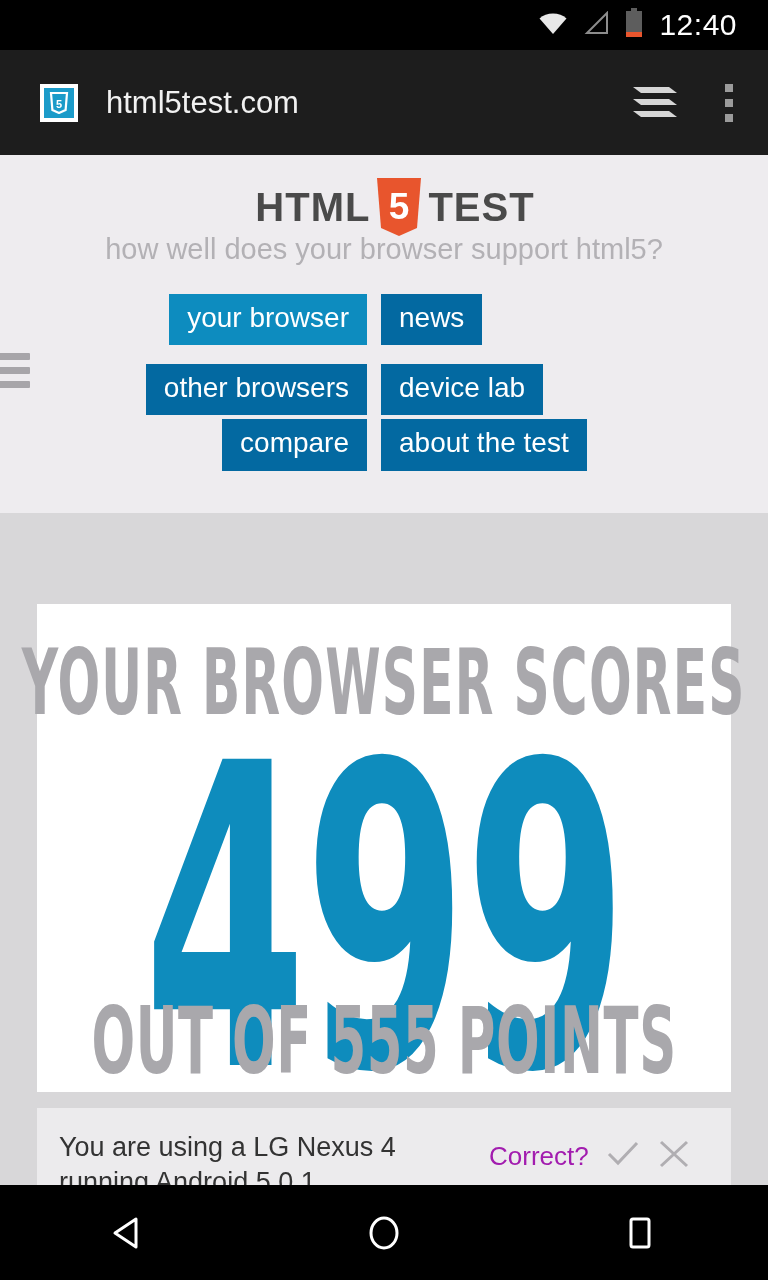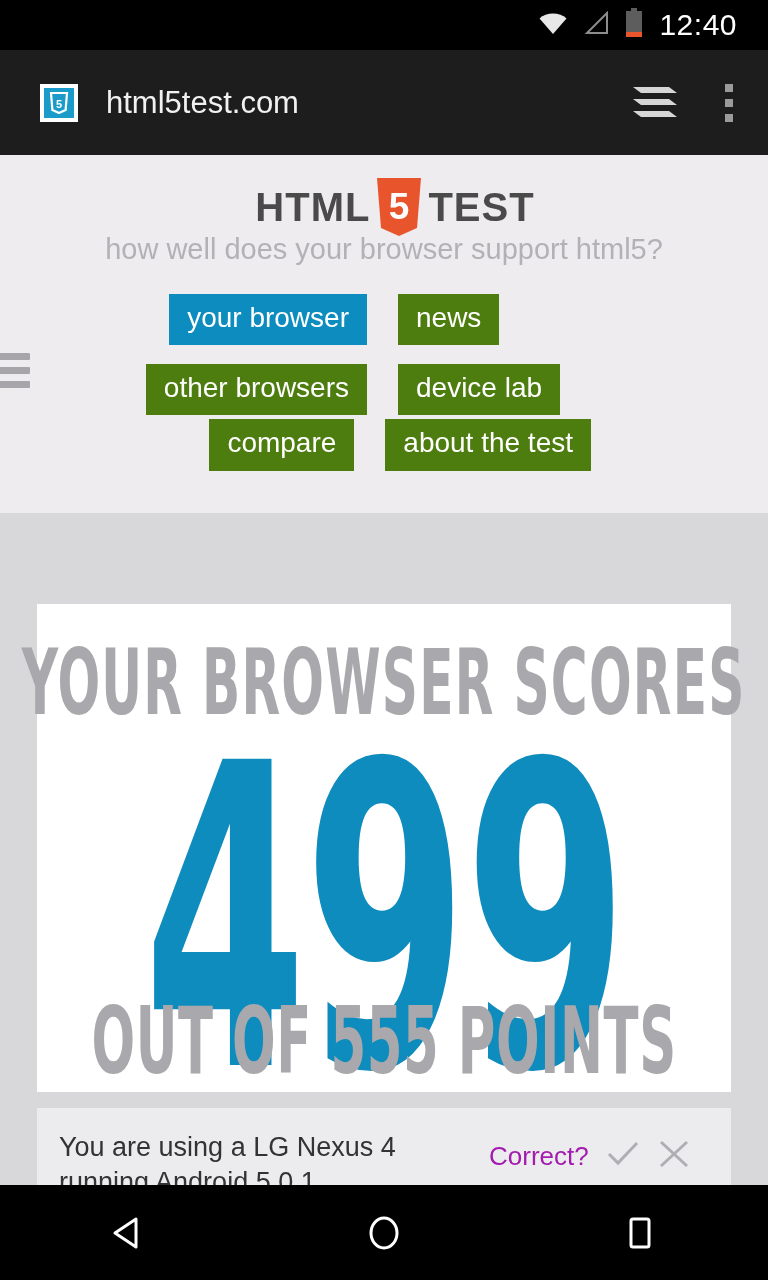--- a/index.html
+++ b/index.html
@@ -78,25 +78,25 @@
   .h5shield svg { display:block; }
   .tagline {
     text-align:center; color:#b3b1b5; font-size:29px; margin-top:8px;
     font-weight:400;
   }
 
   
   .nav {
     margin-top:28px; display:flex; flex-direction:column; align-items:center;
   }
-  .nav-row { display:flex; width:414px;gap:17px; }
+  .nav-row { display:flex; width:414px; }
   .nav-row .col-l { width:190px; display:flex; justify-content:flex-end; }
   .nav-row .col-r { width:224px; display:flex; justify-content:flex-start; padding-left:14px; }
   .navbtn {
-    background:#4d7c0f; color:#fff; font-size:28px;
+    background:#0369a1; color:#fff; font-size:28px;
     padding:9px 18px 12px 18px; white-space:nowrap; line-height:1.08;
     display:inline-block;
   }
   .navbtn.active { background:#0d8cbf; }
   .nav-row.r2 { margin-top:19px; }
   .nav-row.r3 { margin-top:4px; }
 
   
   .card {
     position:absolute; left:37px; top:604px; width:694px; height:488px;

